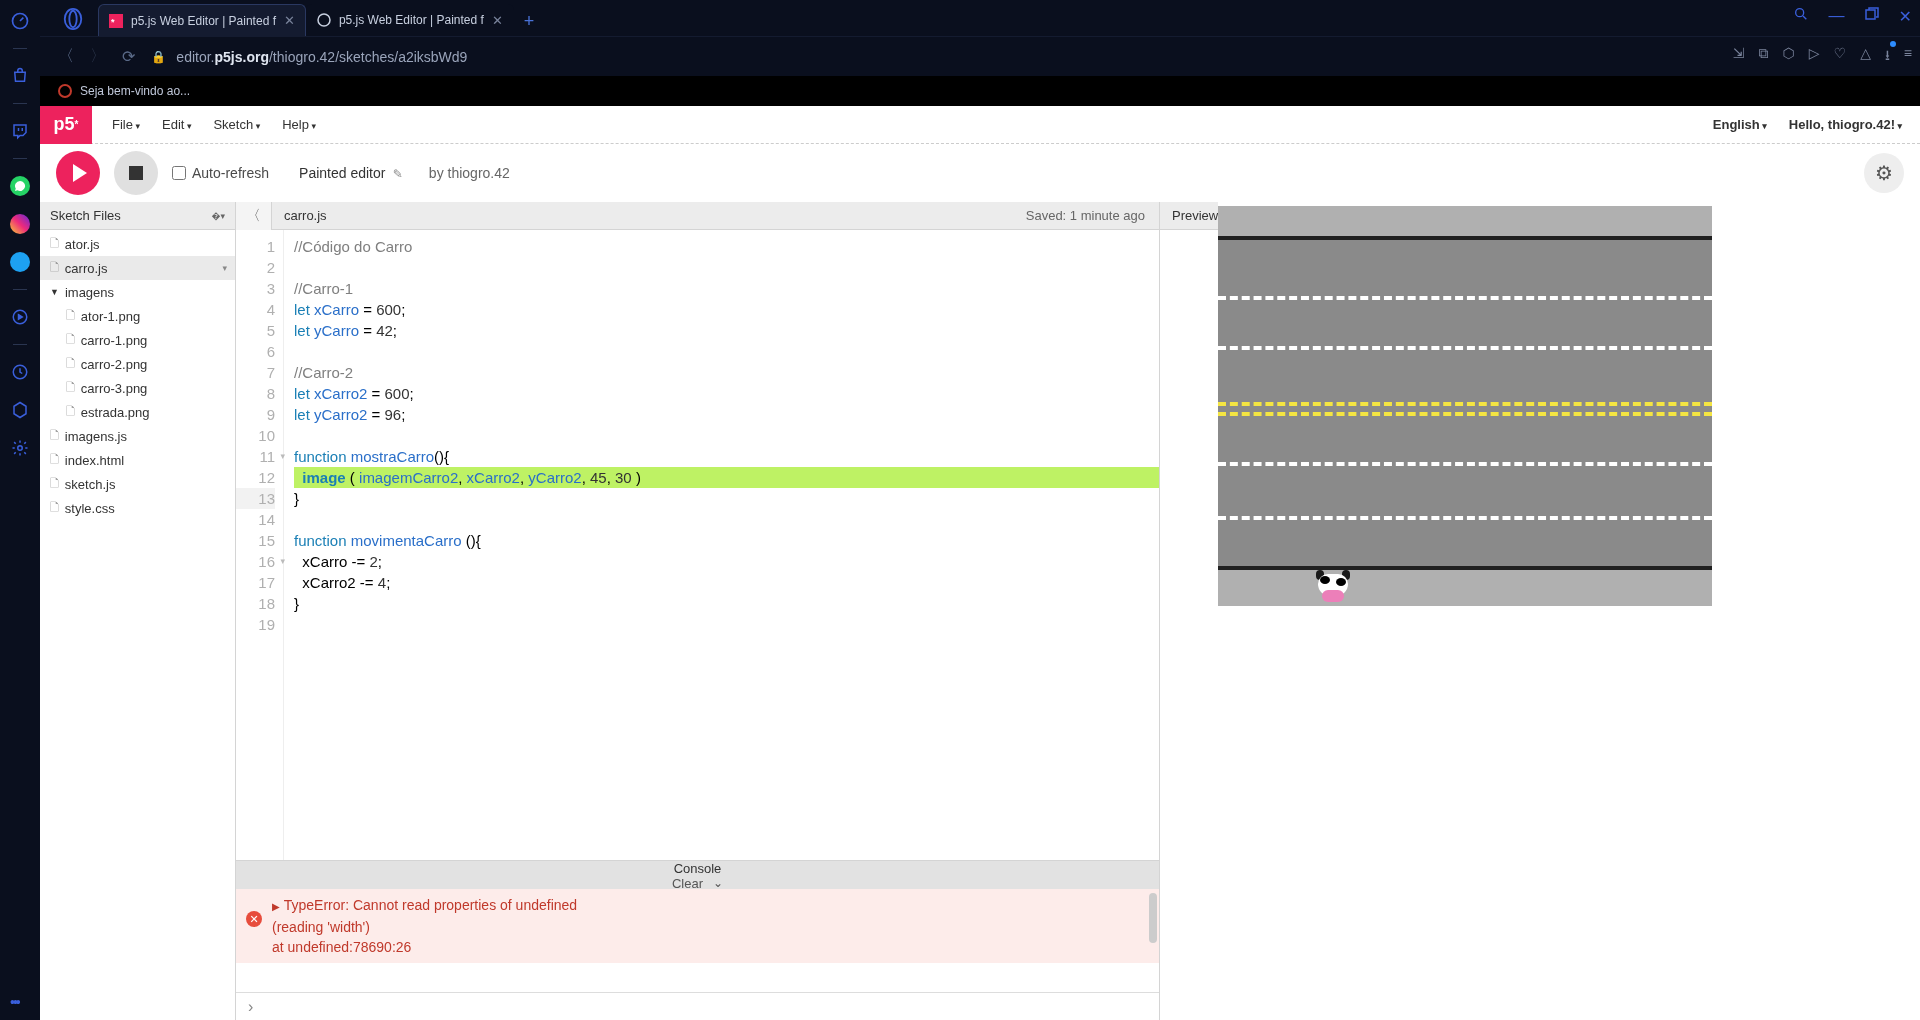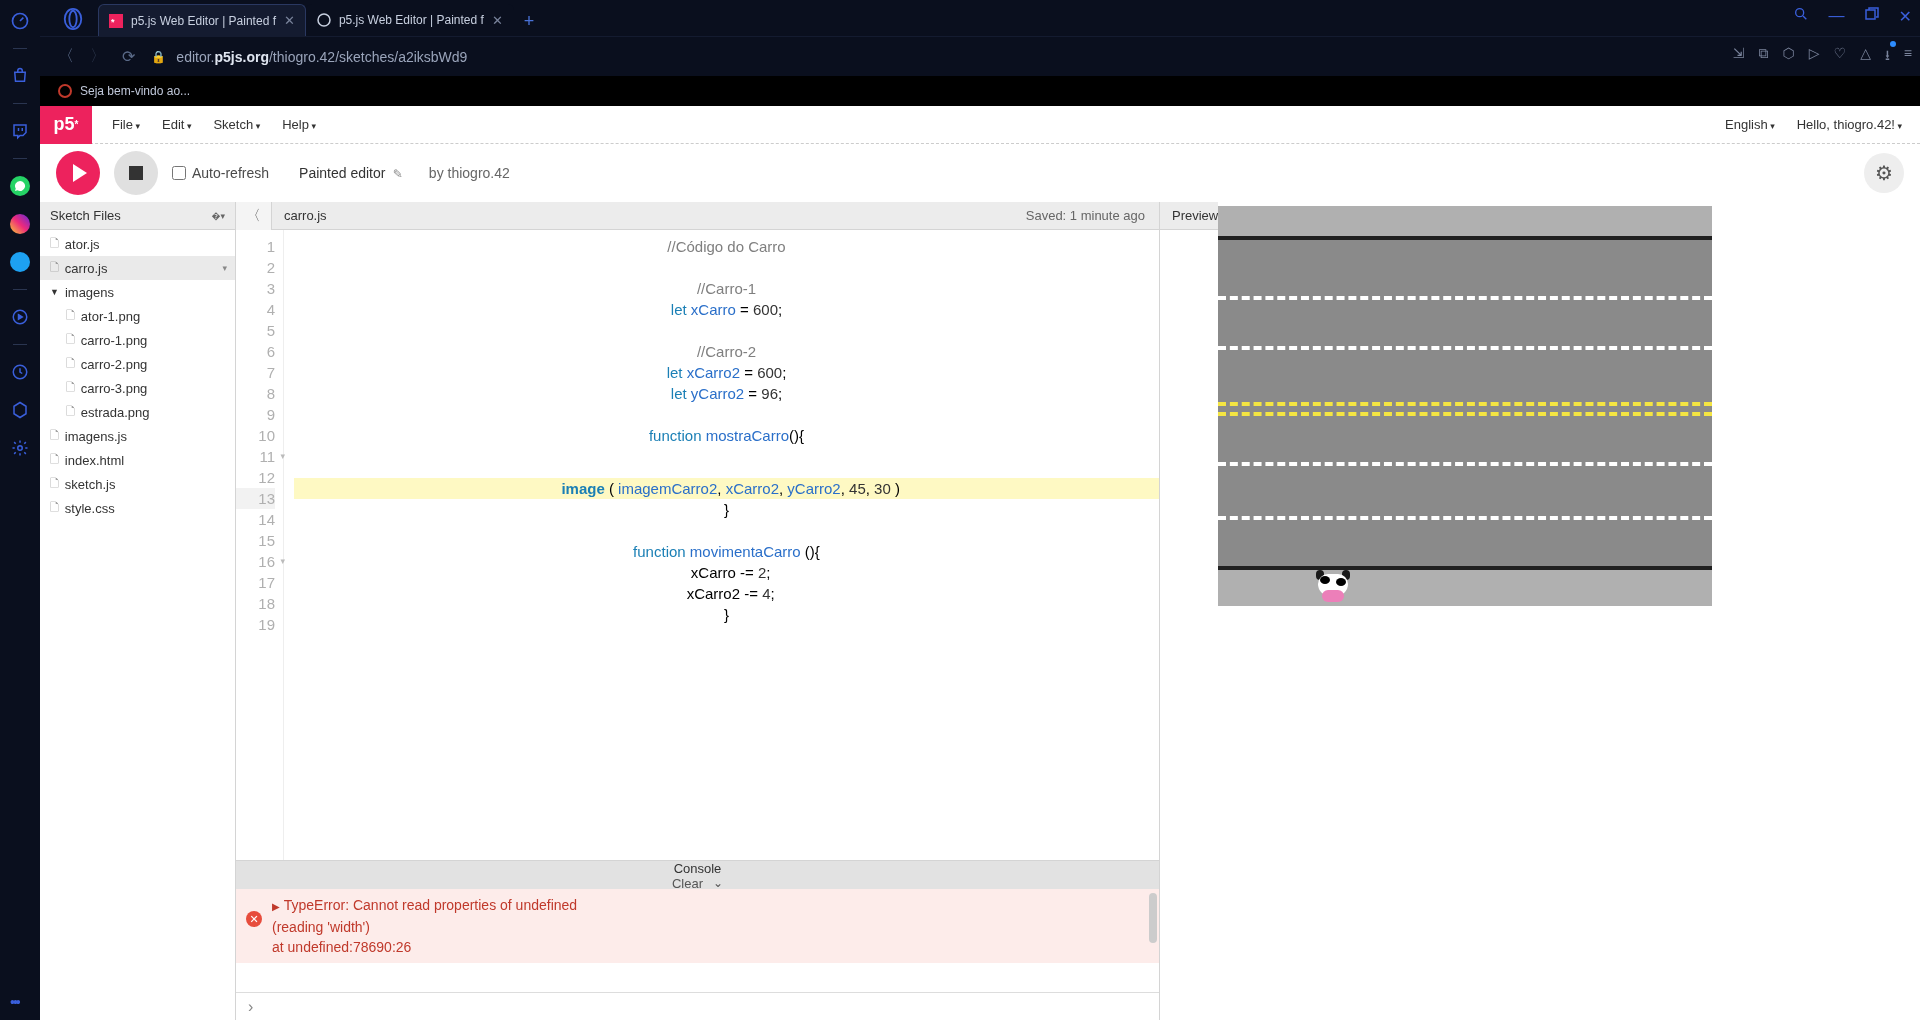--- a/index.html
+++ b/index.html
@@ -34,21 +34,21 @@
 
 .bm-bar{height:30px;background:#000000;display:flex;align-items:center;padding-left:18px;gap:8px;color:#c0c8da;font-size:12px;}
 .bm-fav{width:14px;height:14px;border:2px solid #c0392b;border-radius:50%;}
 
 
 .p5app{flex:1;background:#fff;display:flex;flex-direction:column;}
 .p5-menubar{height:38px;border-bottom:1px dashed #ccc;display:flex;align-items:center;}
 .p5-logo{width:52px;height:38px;background:#ed225d;color:#fff;display:flex;align-items:center;justify-content:center;font-weight:700;font-size:18px;}
 .p5-menubar .menus{display:flex;gap:22px;padding-left:20px;color:#333;font-size:13px;}
 .p5-menubar .menus span::after{content:" ▾";font-size:9px;color:#333;}
-.p5-menubar .right{margin-left:auto;display:flex;gap:22px;padding-right:18px;color:#333;font-size:13px;}
+.p5-menubar .right{margin-left:auto;display:flex;gap:22px;padding-right:18px;color:#333;font-size:13px;font-weight:bold;}
 .p5-menubar .right span::after{content:" ▾";font-size:9px;}
 
 .p5-toolbar{height:58px;display:flex;align-items:center;padding:0 16px;gap:14px;}
 .play-btn{width:44px;height:44px;border-radius:50%;background:#ed225d;display:flex;align-items:center;justify-content:center;}
 .play-btn::after{content:"";border-left:14px solid #fff;border-top:9px solid transparent;border-bottom:9px solid transparent;margin-left:3px;}
 .stop-btn{width:44px;height:44px;border-radius:50%;background:#e0e0e0;display:flex;align-items:center;justify-content:center;}
 .stop-btn::after{content:"";width:14px;height:14px;background:#333;}
 .auto-ref{display:flex;align-items:center;gap:6px;color:#4a4a4a;font-size:14px;}
 .auto-ref input{width:14px;height:14px;}
 .sketch-name{color:#333;font-size:14px;margin-left:16px;}
@@ -70,23 +70,23 @@
 .editor-col{flex:1;display:flex;flex-direction:column;border-right:1px solid #d4d4d4;min-width:0;}
 .editor-tabs{height:28px;background:#ececec;border-bottom:1px solid #d4d4d4;display:flex;align-items:center;}
 .collapse-box{width:36px;height:28px;display:flex;align-items:center;justify-content:center;background:#f4f4f4;border-right:1px solid #d4d4d4;font-size:14px;color:#666;}
 .ed-filename{padding-left:12px;font-size:13px;color:#333;}
 .saved-info{margin-left:auto;padding-right:14px;font-size:13px;color:#666;}
 
 .code-area{flex:1;display:flex;overflow:hidden;font-family:Menlo,Consolas,"Courier New",monospace;font-size:15px;line-height:21px;}
 .gutter{width:48px;background:#fff;text-align:right;color:#b0b0b0;padding:6px 8px 0 0;border-right:1px solid #eee;}
 .gutter div{height:21px;position:relative;}
 .fold-mark::after{content:"▾";position:absolute;right:-10px;color:#bbb;font-size:9px;}
-.code-body{flex:1;padding:6px 0 0 10px;position:relative;text-align:center;}
+.code-body{flex:1;padding:6px 0 0 10px;position:relative;}
 .code-line{height:21px;white-space:pre;}
-.code-line.hl{background:#fef9c3;margin-top:32px;}
+.code-line.hl{background:#bef264;}
 .gutter div.hl{background:#f2f2f2;}
 
 .tok-comment{color:#7f7f7f;}
 .tok-keyword{color:#1a7fb5;}
 .tok-var{color:#2a6fc9;}
 .tok-func{color:#1a7fb5;font-weight:600;}
 .tok-num{color:#333;}
 .tok-bold{font-weight:700;}
 
 .console-area{border-top:1px solid #d4d4d4;display:flex;flex-direction:column;height:160px;}
@@ -364,20 +364,21 @@
               <div class="fold-mark">16</div>
               <div>17</div>
               <div>18</div>
               <div>19</div>
             </div>
           <div class="code-body" id="code-body">
               <div class="code-line"><span class="tok-comment">//Código do Carro</span></div>
               <div class="code-line"></div>
               <div class="code-line"><span class="tok-comment">//Carro-1</span></div>
               <div class="code-line"><span class="tok-keyword">let</span> <span class="tok-var">xCarro</span> = <span class="tok-num">600</span>;</div>
+              <div class="code-line"><span class="tok-keyword">let</span> <span class="tok-var">yCarro</span> = <span class="tok-num">42</span>;</div>
               <div class="code-line"></div>
               <div class="code-line"><span class="tok-comment">//Carro-2</span></div>
               <div class="code-line"><span class="tok-keyword">let</span> <span class="tok-var">xCarro2</span> = <span class="tok-num">600</span>;</div>
               <div class="code-line"><span class="tok-keyword">let</span> <span class="tok-var">yCarro2</span> = <span class="tok-num">96</span>;</div>
               <div class="code-line"></div>
               <div class="code-line"><span class="tok-keyword">function</span> <span class="tok-var">mostraCarro</span>(){</div>
               <div class="code-line hl">  <span class="tok-func tok-bold">image</span> ( <span class="tok-var">imagemCarro2</span>, <span class="tok-var">xCarro2</span>, <span class="tok-var">yCarro2</span>, <span class="tok-num">45</span>, <span class="tok-num">30</span> )</div>
               <div class="code-line">}</div>
               <div class="code-line"></div>
               <div class="code-line"><span class="tok-keyword">function</span> <span class="tok-var">movimentaCarro</span> (){</div>

